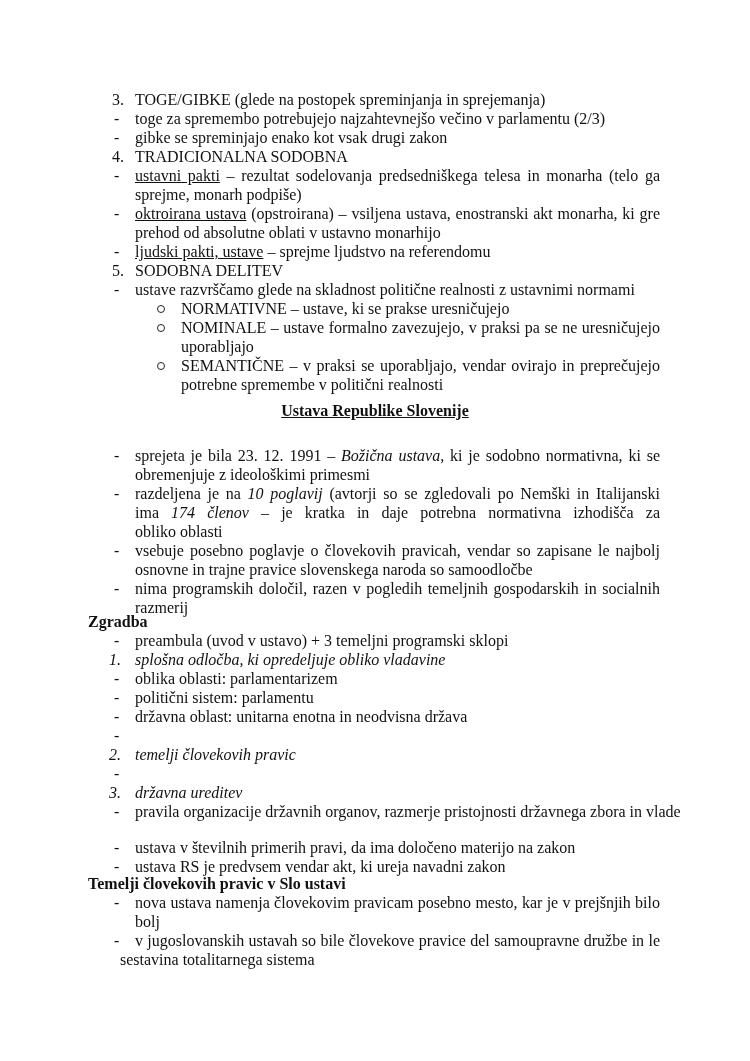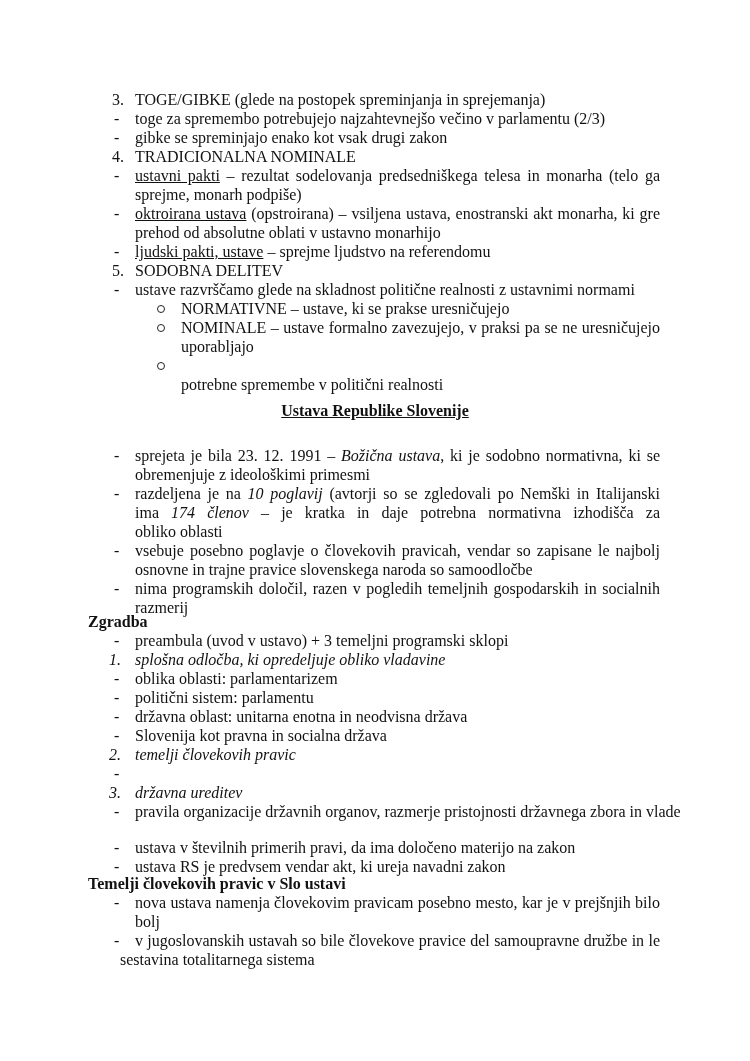--- a/index.html
+++ b/index.html
@@ -23,21 +23,21 @@
 
   <div class="mk" style="left:112px;top:90px">3.</div>
   <div class="ln" style="left:135px;top:90px">TOGE/GIBKE (glede na postopek spreminjanja in sprejemanja)</div>
 
   <div class="mk" style="left:114px;top:109px">-</div>
   <div class="ln" style="left:135px;top:109px">toge za spremembo potrebujejo najzahtevnejšo večino v parlamentu (2/3)</div>
   <div class="mk" style="left:114px;top:128px">-</div>
   <div class="ln" style="left:135px;top:128px">gibke se spreminjajo enako kot vsak drugi zakon</div>
 
   <div class="mk" style="left:112px;top:147px">4.</div>
-  <div class="ln" style="left:135px;top:147px">TRADICIONALNA NOMINALE</div>
+  <div class="ln" style="left:135px;top:147px">TRADICIONALNA SODOBNA</div>
 
   <div class="mk" style="left:114px;top:166px">-</div>
   <div class="ln j" style="left:135px;top:166px;width:525px"><span class="u">ustavni pakti</span><span> – rezultat sodelovanja predsedniškega telesa in monarha (telo ga</span></div>
   <div class="ln" style="left:135px;top:185px">sprejme, monarh podpiše)</div>
 
   <div class="mk" style="left:114px;top:204px">-</div>
   <div class="ln j" style="left:135px;top:204px;width:525px"><span class="u">oktroirana ustava</span><span> (opstroirana) – vsiljena ustava, enostranski akt monarha, ki gre za</span></div>
   <div class="ln" style="left:135px;top:223px">prehod od absolutne oblati v ustavno monarhijo</div>
 
   <div class="mk" style="left:114px;top:242px">-</div>
@@ -50,20 +50,21 @@
   <div class="ln" style="left:135px;top:280px">ustave razvrščamo glede na skladnost politične realnosti z ustavnimi normami</div>
 
   <div class="circ" style="left:157px;top:305px"></div>
   <div class="ln" style="left:181px;top:299px">NORMATIVNE – ustave, ki se prakse uresničujejo</div>
 
   <div class="circ" style="left:157px;top:324px"></div>
   <div class="ln j" style="left:181px;top:318px;width:479px">NOMINALE – ustave formalno zavezujejo, v praksi pa se ne uresničujejo oz.</div>
   <div class="ln" style="left:181px;top:337px">uporabljajo</div>
 
   <div class="circ" style="left:157px;top:362px"></div>
+  <div class="ln j" style="left:181px;top:356px;width:479px">SEMANTIČNE – v praksi se uporabljajo, vendar ovirajo in preprečujejo</div>
   <div class="ln" style="left:181px;top:375px">potrebne spremembe v politični realnosti</div>
 
   <div class="title" style="top:401px">Ustava Republike Slovenije</div>
 
   <div class="mk" style="left:114px;top:446px">-</div>
   <div class="ln j" style="left:135px;top:446px;width:525px"><span>sprejeta je bila 23. 12. 1991 – </span><span class="i">Božična ustava</span><span>, ki je sodobno normativna, ki se</span></div>
   <div class="ln" style="left:135px;top:465px">obremenjuje z ideološkimi primesmi</div>
 
   <div class="mk" style="left:114px;top:484px">-</div>
   <div class="ln j" style="left:135px;top:484px;width:525px"><span>razdeljena je na </span><span class="i">10 poglavij</span><span> (avtorji so se zgledovali po Nemški in Italijanski ustavi) in</span></div>
@@ -89,21 +90,20 @@
   <div class="mk" style="left:114px;top:669px">-</div>
   <div class="ln" style="left:135px;top:669px">oblika oblasti: parlamentarizem</div>
 
   <div class="mk" style="left:114px;top:688px">-</div>
   <div class="ln" style="left:135px;top:688px">politični sistem: parlamentu</div>
 
   <div class="mk" style="left:114px;top:707px">-</div>
   <div class="ln" style="left:135px;top:707px">državna oblast: unitarna enotna in neodvisna država</div>
 
   <div class="mk" style="left:114px;top:726px">-</div>
-  <div class="ln" style="left:135px;top:726px">Slovenija kot pravna in socialna država</div>
 
   <div class="mk i" style="left:109px;top:745px">2.</div>
   <div class="ln i" style="left:135px;top:745px">temelji človekovih pravic</div>
 
   <div class="mk" style="left:114px;top:764px">-</div>
 
   <div class="mk i" style="left:109px;top:783px">3.</div>
   <div class="ln i" style="left:135px;top:783px">državna ureditev</div>
 
   <div class="mk" style="left:114px;top:802px">-</div>

